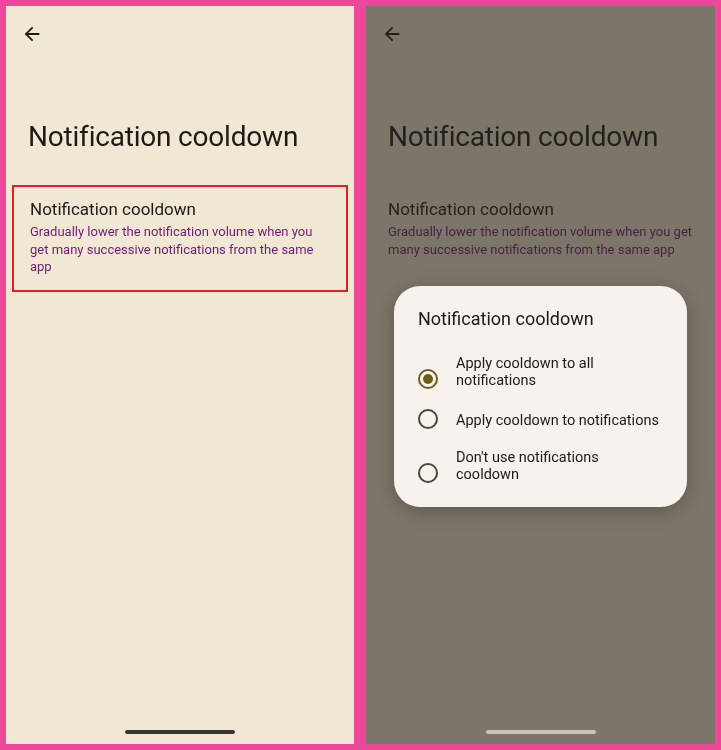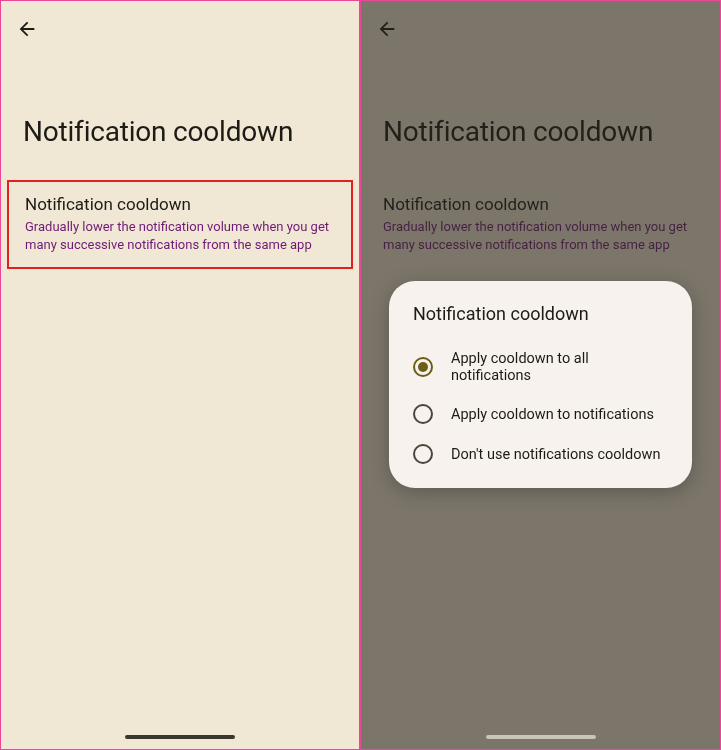--- a/index.html
+++ b/index.html
@@ -5,21 +5,21 @@
   * { box-sizing: border-box; margin: 0; padding: 0; }
   body {
     font-family: -apple-system, BlinkMacSystemFont, 'Segoe UI', Roboto, sans-serif;
     background: #fff;
     width: 721px;
     height: 750px;
     display: flex;
   }
   .screen {
     height: 750px;
-    border: 1px solid #ec4899;
+    border: 6px solid #ec4899;
     position: relative;
     overflow: hidden;
   }
   .screen-left {
     width: 360px;
     background: #f0e8d5;
   }
   .screen-right {
     width: 361px;
     background: #f0e8d5;
@@ -98,21 +98,21 @@
   }
   .dialog-title {
     font-size: 18px;
     color: #1c1b16;
     font-weight: 400;
     margin-bottom: 16px;
     padding-left: 4px;
   }
   .radio-row {
     display: flex;
-    align-items: center;
+    align-items: flex-end;
     padding: 10px 4px;
     cursor: pointer;
   }
   .radio {
     width: 20px;
     height: 20px;
     border: 2px solid #4a4639;
     border-radius: 50%;
     margin-right: 18px;
     display: flex;

